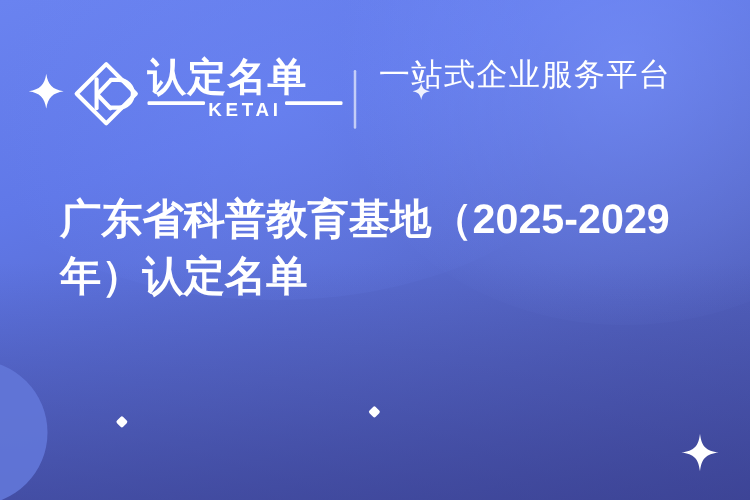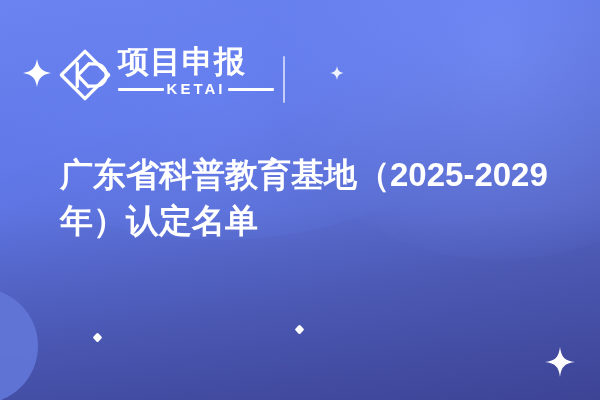--- a/index.html
+++ b/index.html
@@ -89,21 +89,21 @@
   .logo-cn {
     font-size: 31px;
     line-height: 36px;
     font-weight: bold;
     color: #ffffff;
     letter-spacing: 1px;
     white-space: nowrap;
   }
   .logo-en-row {
     display: flex;
-    align-items: center;
+    align-items: flex-start;
     gap: 3px;
     margin-top: 1px;
     width: 156px;
   }
   .logo-en-row .bar {
     height: 3px;
     background: #ffffff;
     flex: 1 1 auto;
     border-radius: 1px;
   }
@@ -151,21 +151,21 @@
     left: 330px;
     top: 66px;
     width: 14px;
     height: 14px;
     opacity: 0.9;
   }
 
   
   .title {
     position: absolute;
-    left: 60px;
+    left: 48px;
     top: 152px;
     width: 505px;
     font-size: 33px;
     line-height: 46px;
     font-weight: bold;
     color: #ffffff;
     letter-spacing: 0px;
     word-break: break-all;
   }
 
@@ -212,37 +212,38 @@
         <g fill="none" stroke="#ffffff" stroke-width="3.4" stroke-linecap="round" stroke-linejoin="round">
           <path d="M30 5.5 L54.5 30 L30 54.5 L5.5 30 Z"></path>
           <path d="M22 18 L22 42"></path>
           <path d="M34 18.5 L22.5 30.5 L33.5 42"></path>
           <path d="M34 18.5 L40.5 18.5 A11.5 11.5 0 0 1 40.5 41.5 L34 41.5"></path>
         </g>
       </svg>
     </div>
 
     <div class="logo-words">
-      <div class="logo-cn">项目申报</div>
+      <div class="logo-cn">认定名单</div>
       <div class="logo-en-row">
         <span class="bar"></span>
         <span class="logo-en">KETAI</span>
         <span class="bar"></span>
       </div>
     </div>
 
     <div class="divider"></div>
 
     <div class="spark-tagline">
       <svg viewBox="0 0 32 32" width="14" height="14" aria-hidden="true">
         <path d="M16 0 C17.6 10.2 21.8 14.4 32 16 C21.8 17.6 17.6 21.8 16 32 C14.4 21.8 10.2 17.6 0 16 C10.2 14.4 14.4 10.2 16 0 Z" fill="#ffffff"></path>
       </svg>
     </div>
 
     <div class="tagline">
+      <div class="tagline-main">一站式企业服务平台</div>
     </div>
 
   </div>
 
   <div class="title">广东省科普教育基地（2025-2029年）认定名单</div>
 
   <div class="dot dot-a"></div>
   <div class="dot dot-b"></div>
 
   <div class="spark-big">

